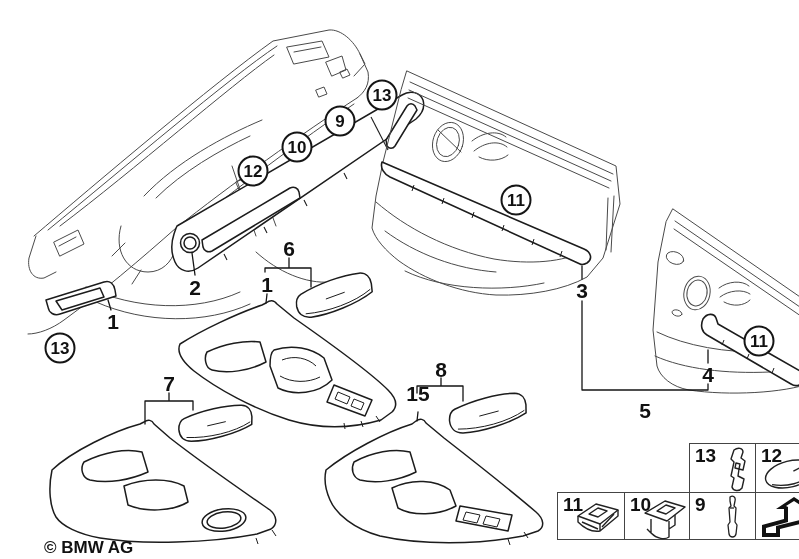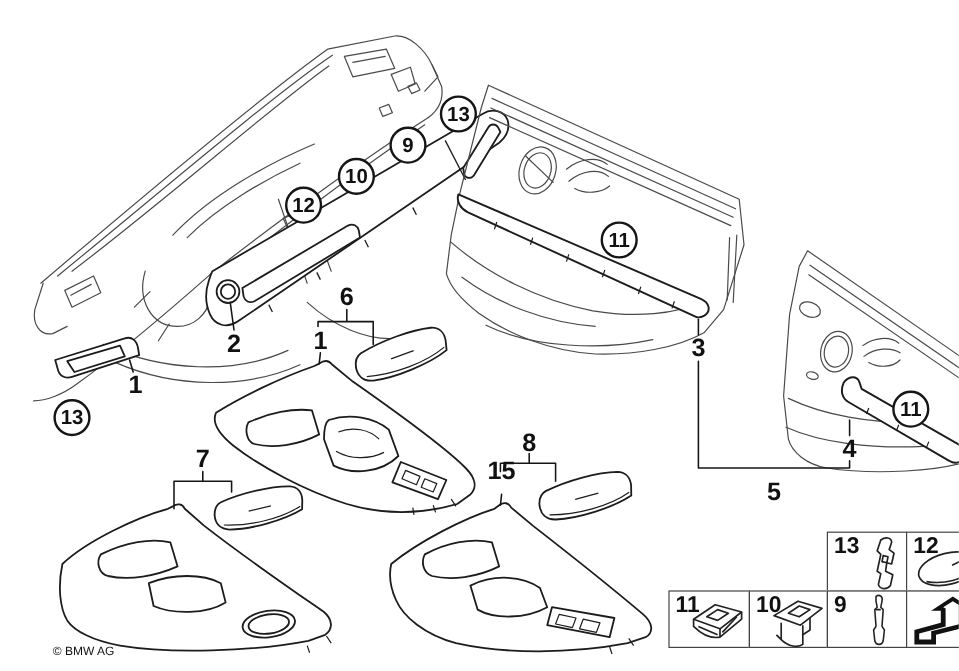--- a/index.html
+++ b/index.html
@@ -20,21 +20,21 @@
     transform:translate(-50%,-50%); cursor:pointer; background:transparent;
   }
   .legend-cell {
     position:absolute; border:1px solid #444; background:#fff; box-sizing:border-box;
   }
   .legend-num {
     position:absolute; left:5px; top:2px; font-weight:bold; font-size:19px; line-height:1;
   }
   .legend-icon { position:absolute; }
   .copyright {
-    position:absolute; left:20px; top:538px; font-weight:normal; font-size:10px; color:#111;
+    position:absolute; left:20px; top:538px; font-weight:bold; font-size:17px; color:#111;
   }
   .doc-number {
     position:absolute; left:640px; top:541px; width:153px; text-align:right;
     font-size:13.5px; color:#3c3c3c; letter-spacing:0.5px;
   }
   svg * { vector-effect:non-scaling-stroke; }
 </style>
 </head>
 <body>
 

